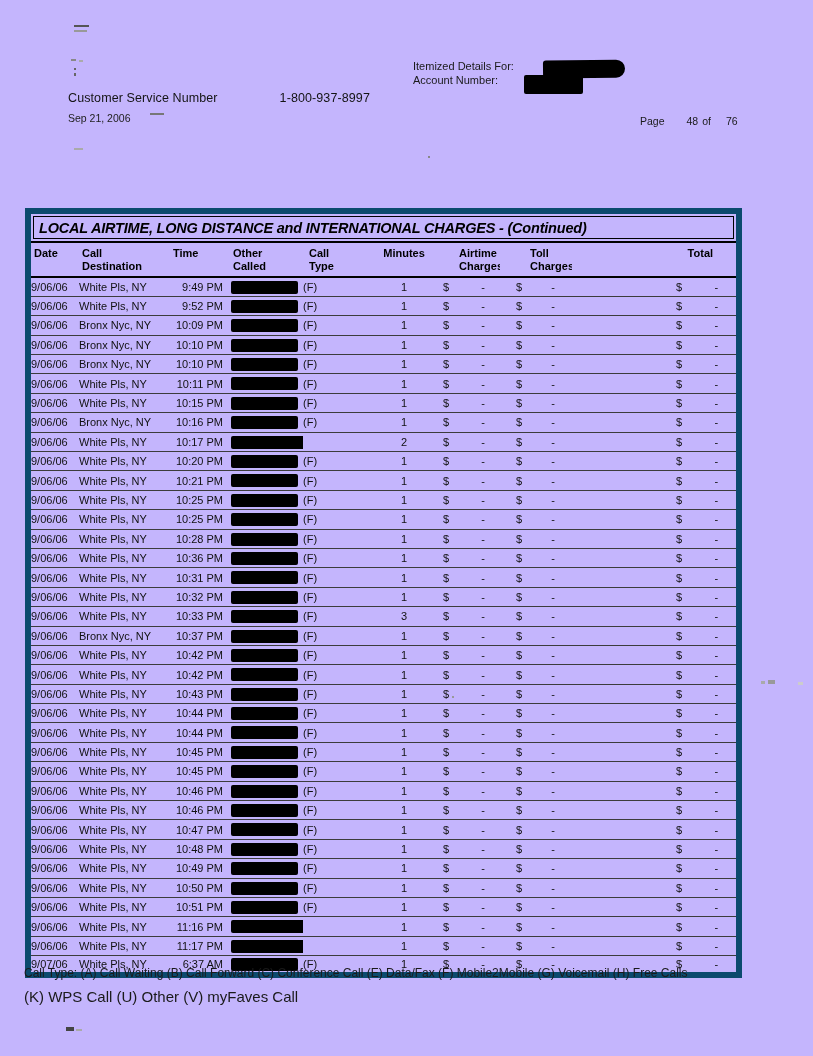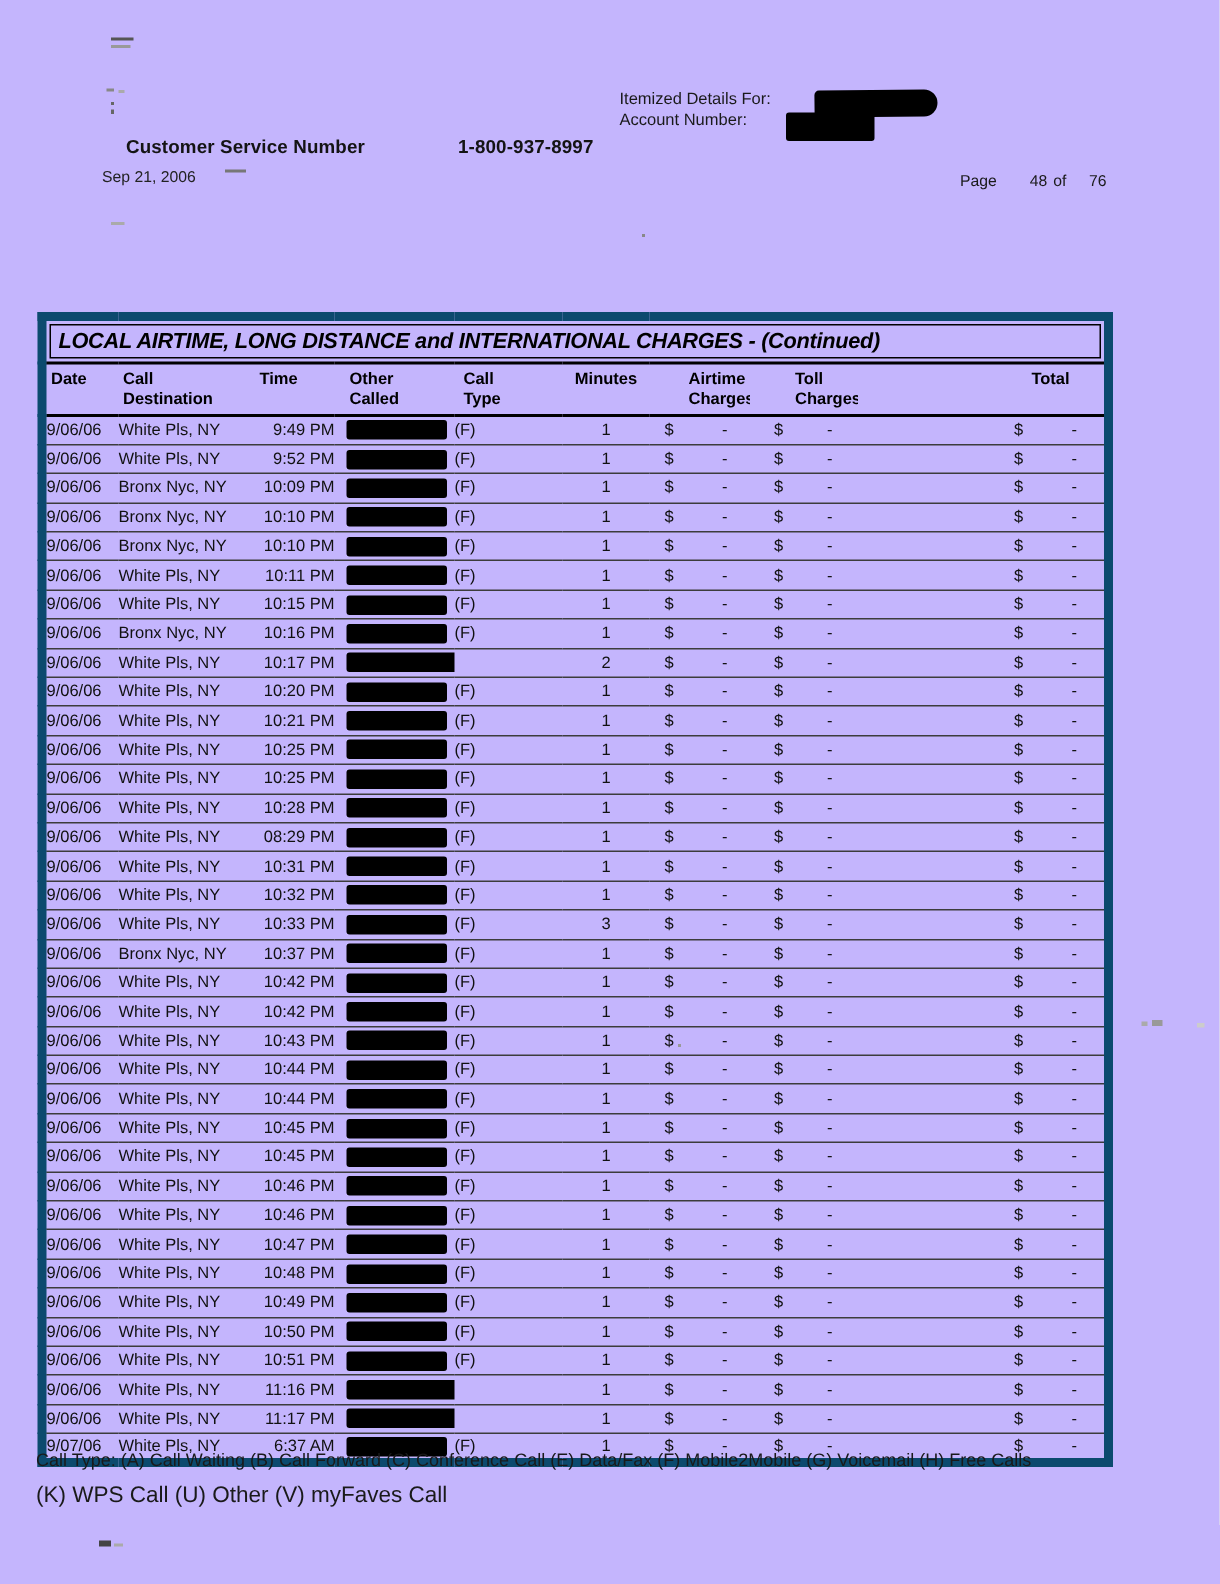--- a/index.html
+++ b/index.html
@@ -13,21 +13,21 @@
   
   .art { position:absolute; pointer-events:none; }
 
   
   .lbl { position:absolute; font-size:11px; color:#1a1a1a; }
   .lbl-itemized { left:413px; top:60px; }
   .lbl-account  { left:413px; top:74px; }
   .redact { background:#000; position:absolute; }
   .redact-1 { left:543px; top:60px; width:82px; height:18px; border-radius:3px 9px 9px 3px; transform:rotate(-0.6deg); }
   .redact-2 { left:524px; top:75px; width:59px; height:19px; border-radius:2px; }
-  .cs-line { position:absolute; left:84px; top:91px; font-weight:bold; font-size:12.5px; letter-spacing:0.1px; }
+  .cs-line { position:absolute; left:68px; top:91px; font-weight:normal; font-size:12.5px; letter-spacing:0.1px; }
   .cs-line .cs-num { margin-left:62px; }
   .date-line { position:absolute; left:68px; top:112px; font-size:10.5px; color:#222; }
   .page-line { position:absolute; left:640px; top:115px; font-size:10.5px; color:#1a1a1a; }
   .page-line span { display:inline-block; }
   .page-line .pg-cur { margin-left:22px; }
   .page-line .pg-of  { margin-left:4px; }
   .page-line .pg-tot { margin-left:15px; }
 
   
   table.calls {
@@ -557,21 +557,21 @@
             <div class="moneywrap mw-tot">
               <span>$</span>
               <span>-</span>
             </div>
           </td>
   </tr>
 
   <tr class="row">
     <td class="c-date">9/06/06</td>
     <td class="c-dest">White Pls, NY</td>
-    <td class="c-time">08:29 PM</td>
+    <td class="c-time">10:36 PM</td>
     <td class="c-num"><span class="bar"></span></td>
     <td class="c-type">(F)</td>
     <td class="c-min">1</td>
     <td>
             <div class="moneywrap mw-air">
               <span>$</span>
               <span>-</span>
             </div>
           </td>
     <td>

